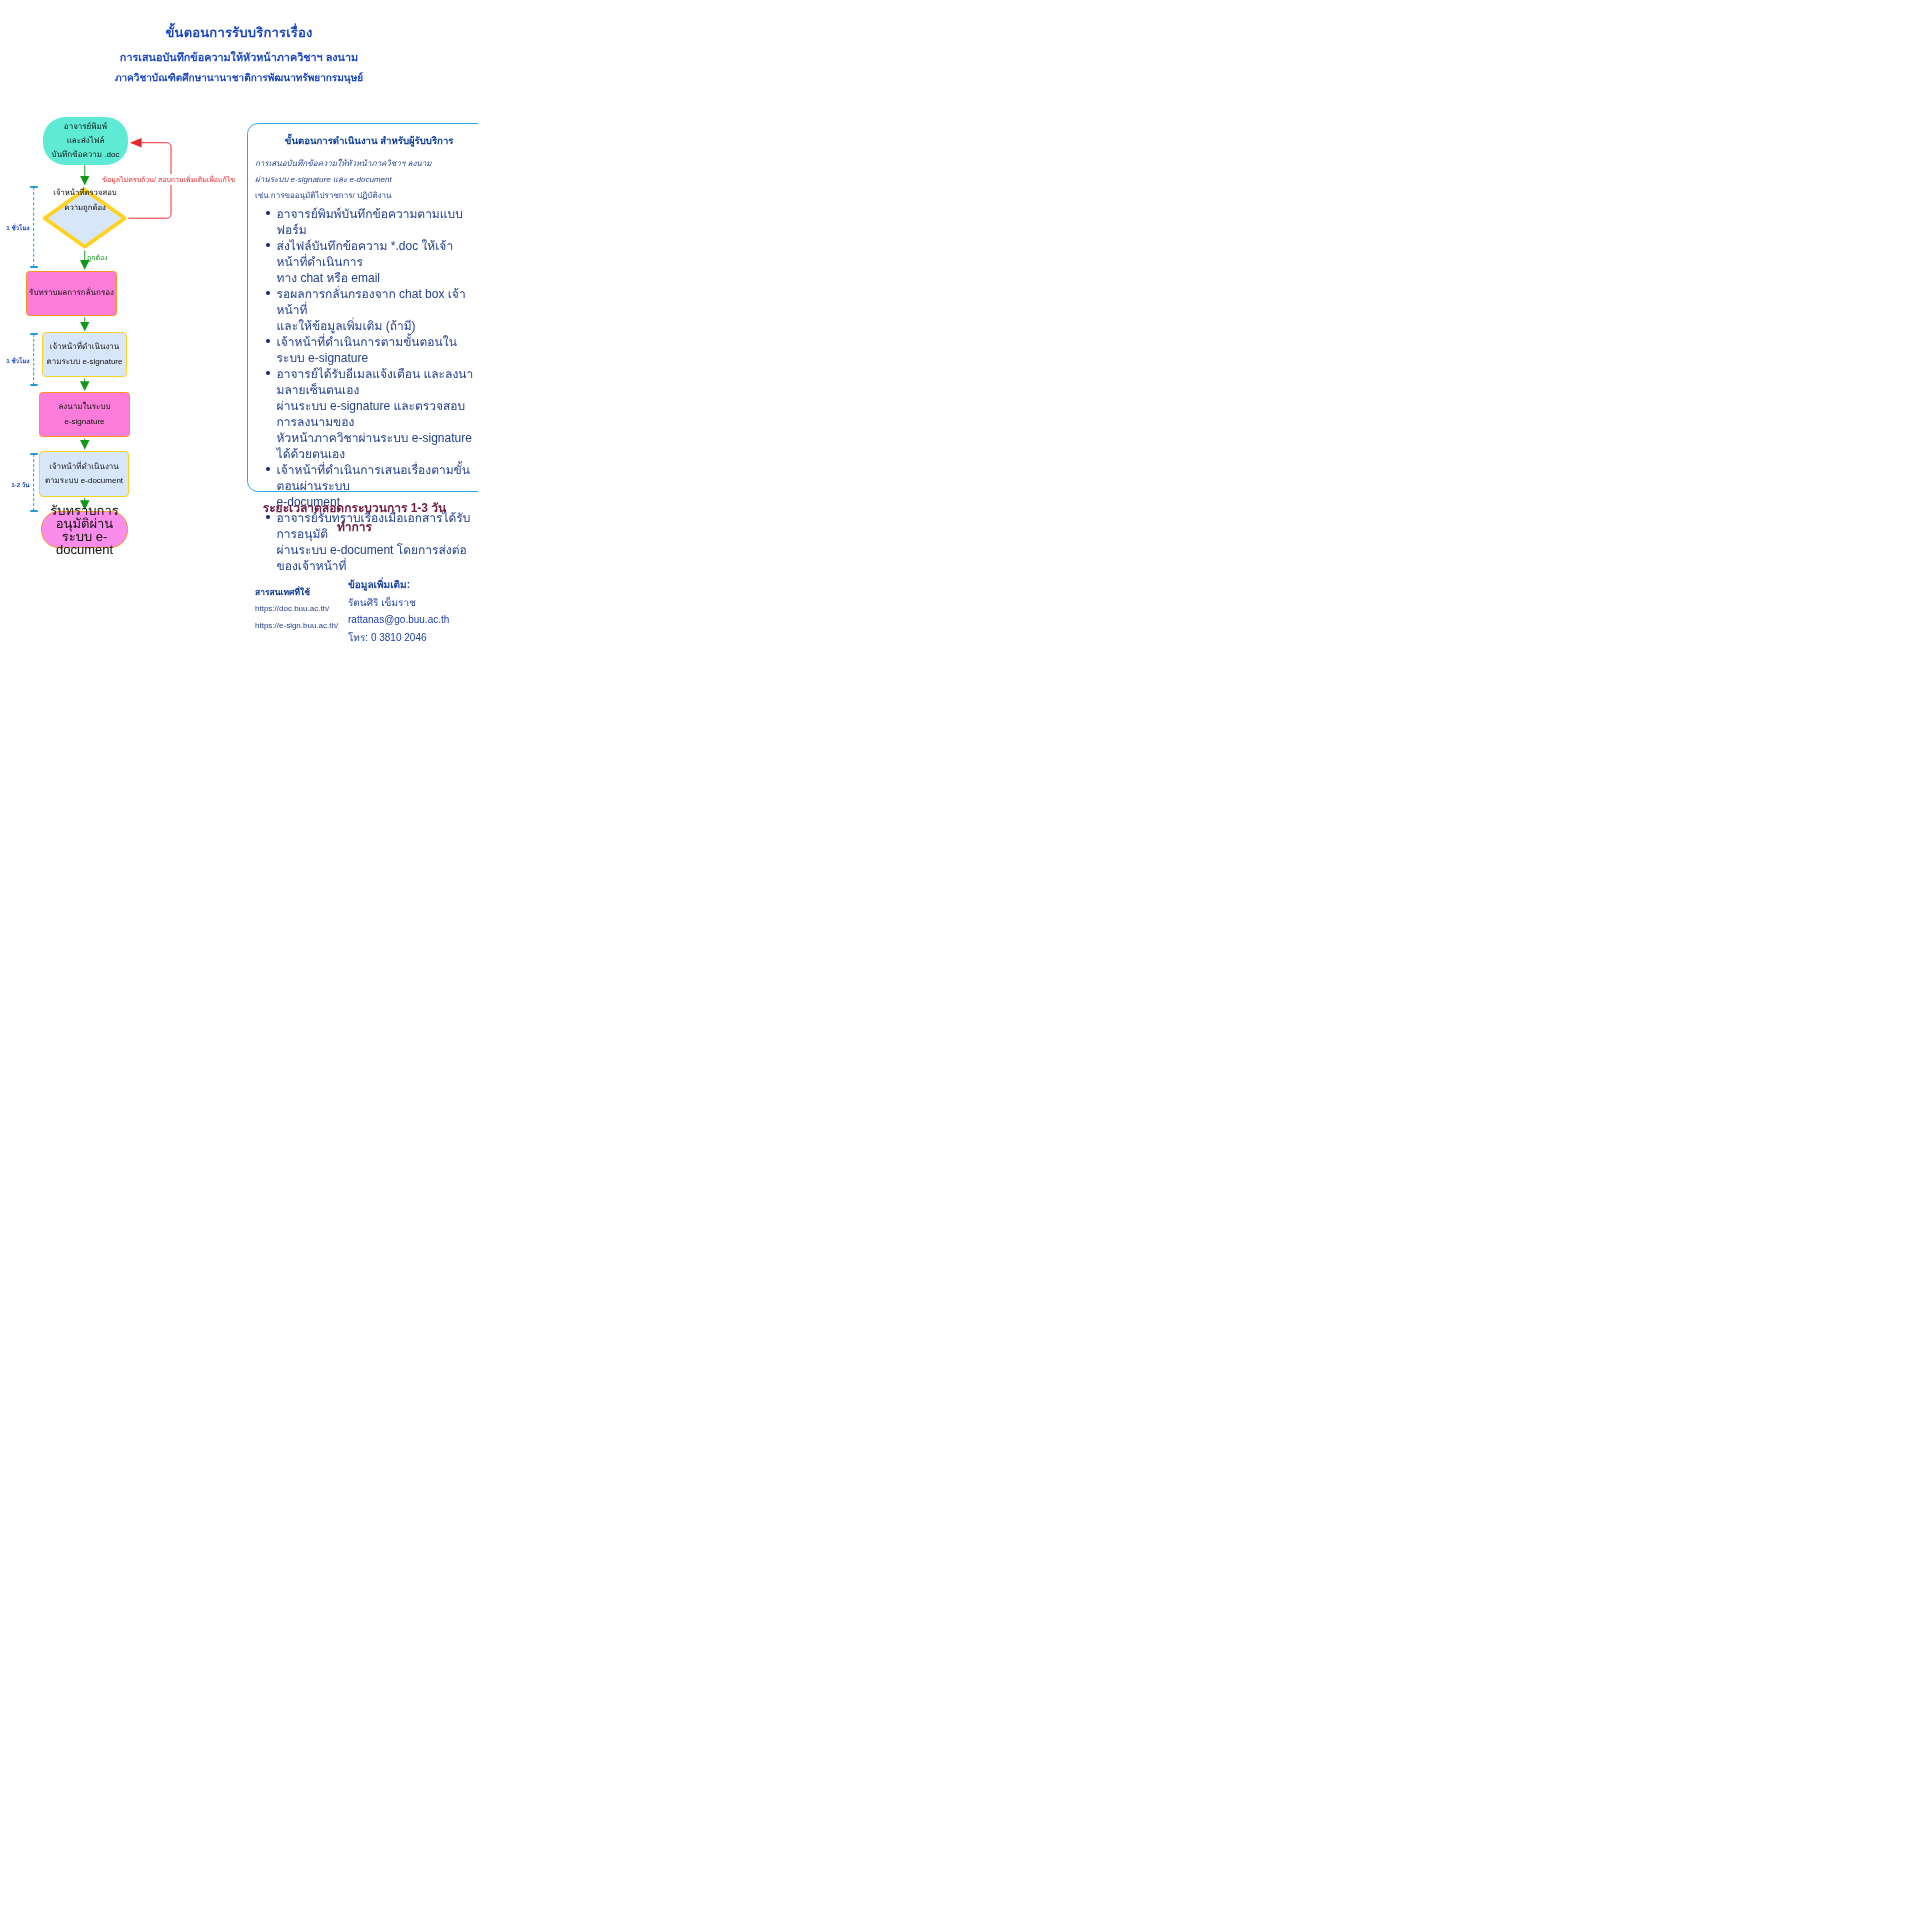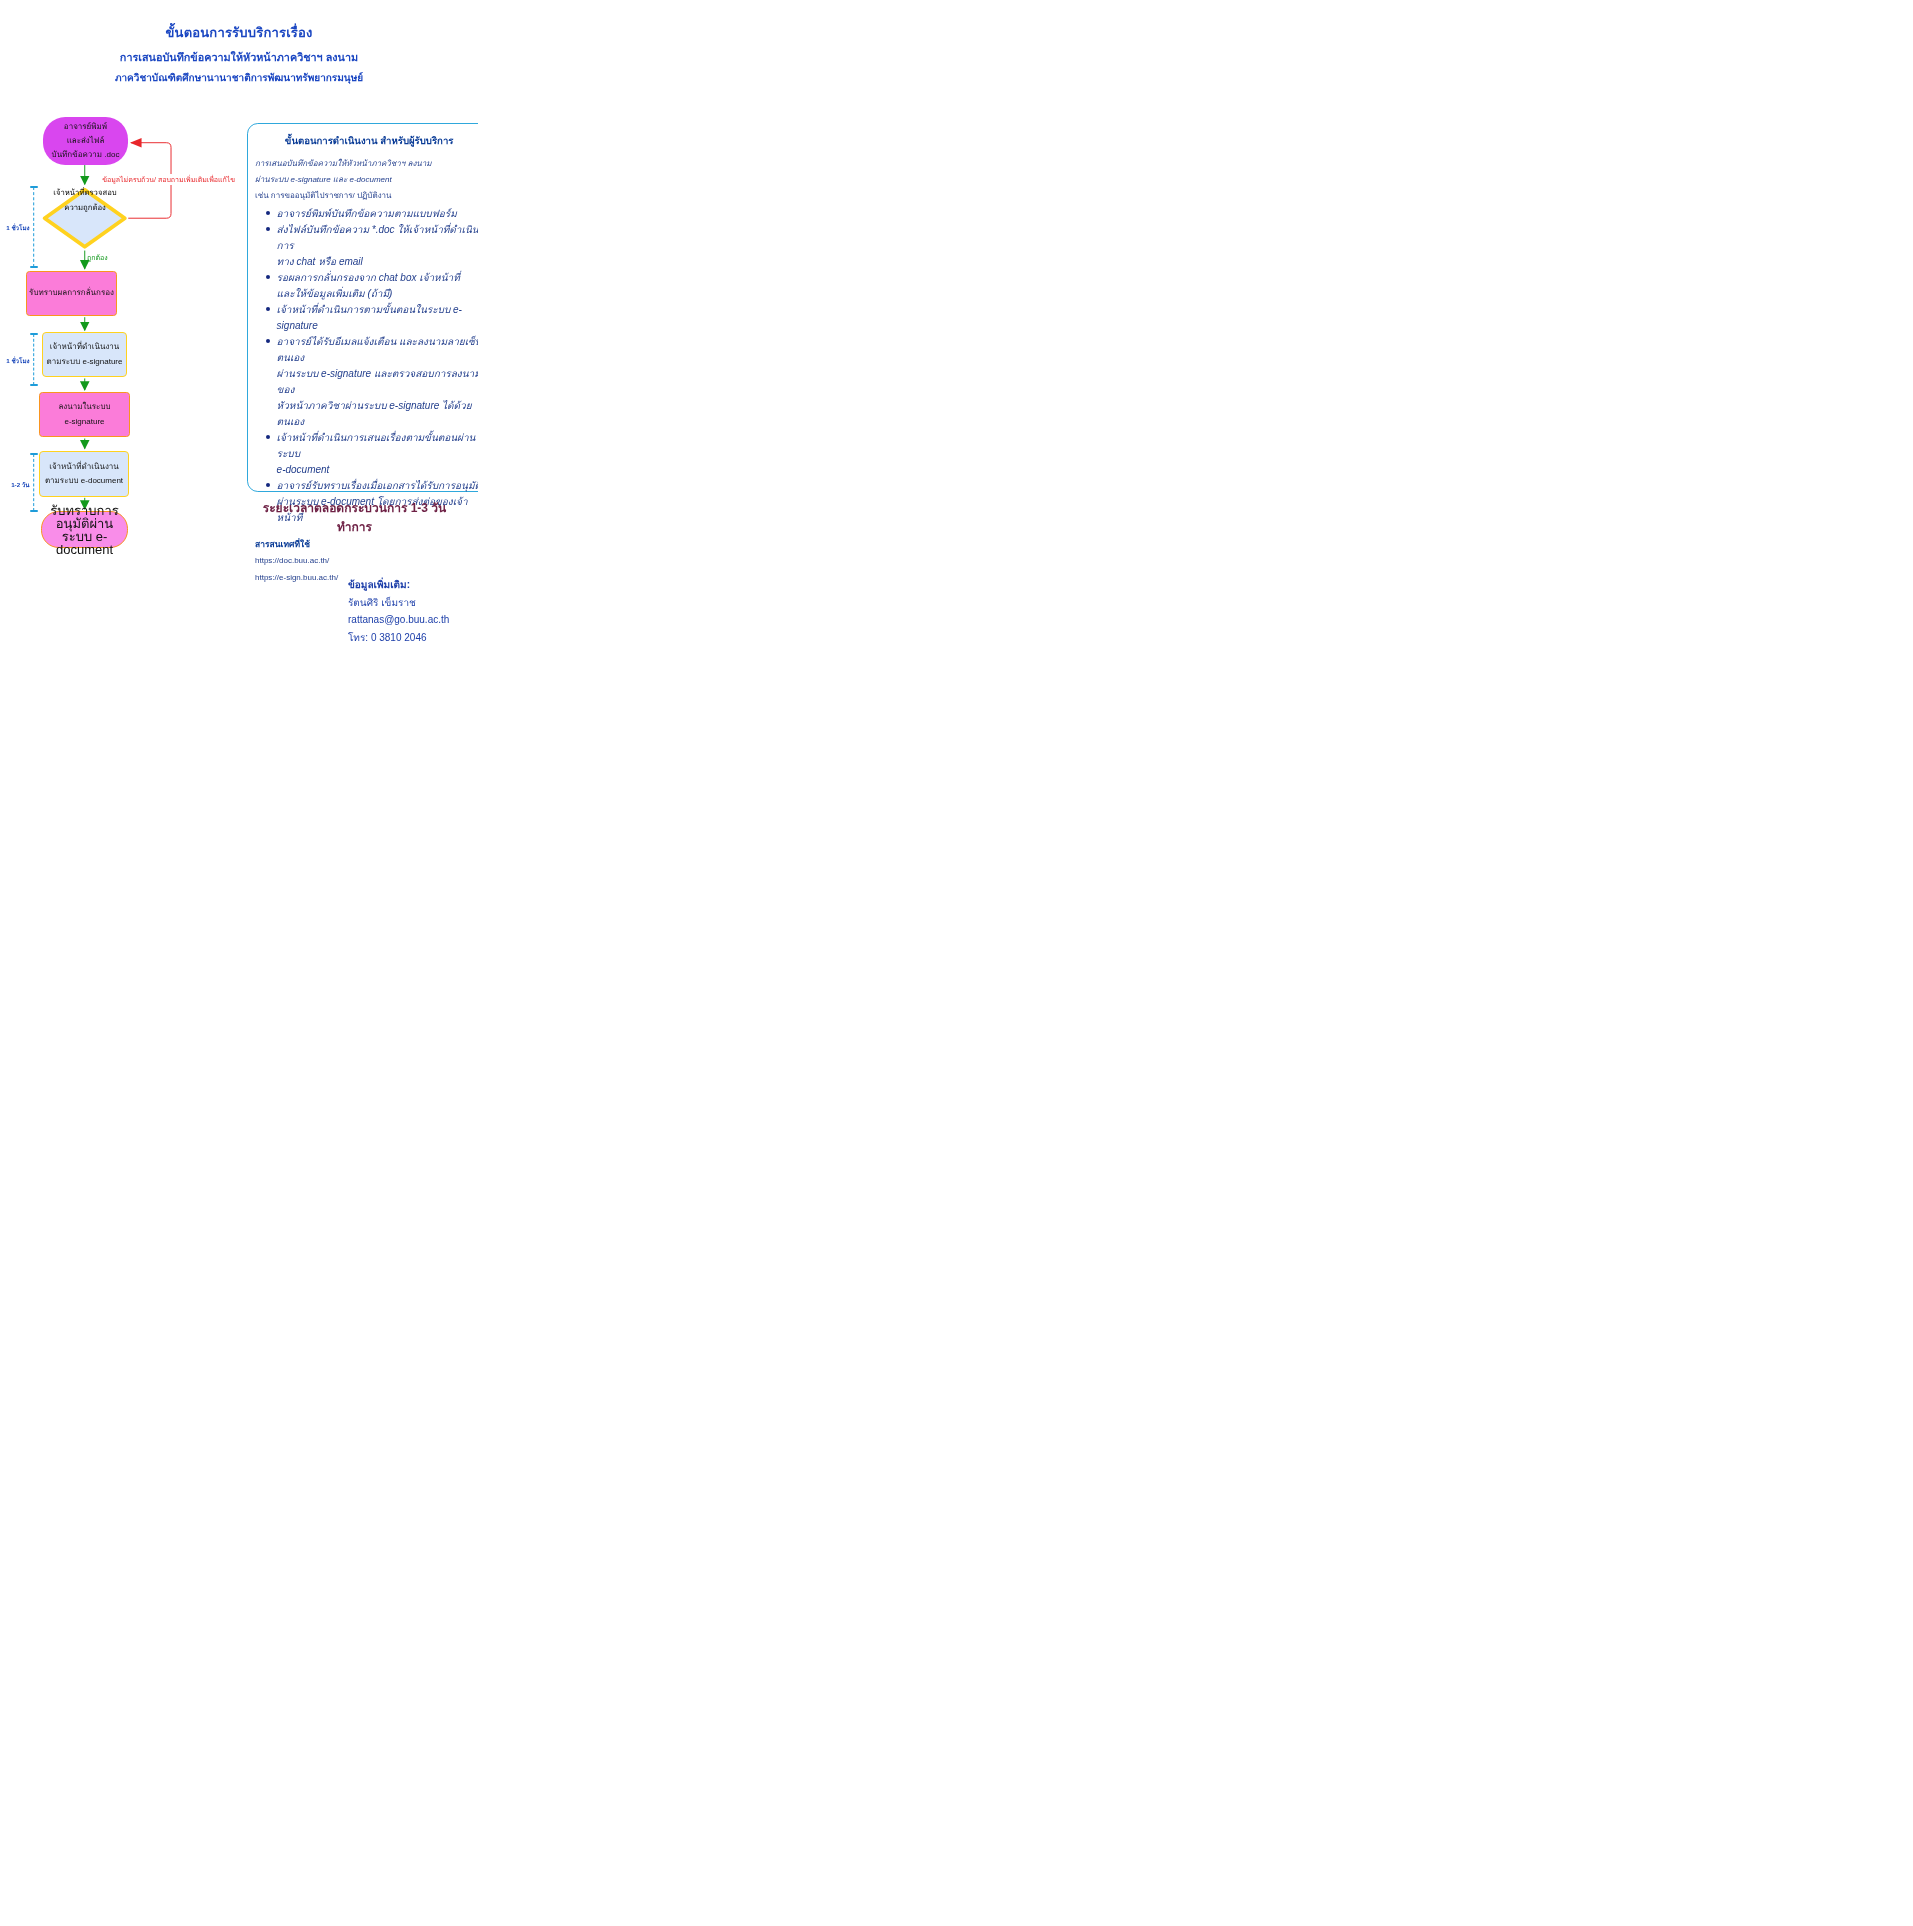--- a/index.html
+++ b/index.html
@@ -12,21 +12,21 @@
   .title-l2{font-size:10.8px;font-weight:800;margin-top:5.4px;}
   .title-l3{font-size:10px;font-weight:800;margin-top:4.6px;}
 
   
   svg.layer{position:absolute;left:0;top:0;width:478px;height:676px;pointer-events:none;z-index:1;}
 
   
   .node{position:absolute;display:flex;align-items:center;justify-content:center;
         text-align:center;color:#111;z-index:2;box-sizing:border-box;}
   .node .txt{font-size:8px;line-height:14.3px;}
-  .terminal{background:#d946ef;border-radius:22.3px;}
+  .terminal{background:#5eead4;border-radius:22.3px;}
   .terminal-end{background:#F98DE9;border:1.2px solid #F8951F;border-radius:17.7px;}
   .pinkbox{background:#FB7CD9;border:1.2px solid #F8951F;border-radius:3.5px;}
   .bluebox{background:#D8E6FA;border:1.2px solid #FFD21F;border-radius:4px;}
   .diamond-wrap{position:absolute;z-index:2;}
   .diamond-txt{position:absolute;left:0;top:0;width:100%;height:100%;display:flex;
         align-items:flex-start;justify-content:center;text-align:center;}
   .diamond-txt .txt{font-size:7.7px;line-height:14.6px;}
 
   
   #n-start{left:43px;top:117px;width:85px;height:48px;}
@@ -62,21 +62,21 @@
   #panel{position:absolute;left:247px;top:123px;width:245px;height:369px;box-sizing:border-box;
         border:1px solid #2FA8DC;border-radius:10.8px;background:#ffffff;z-index:2;
         padding:8.5px 7.7px 0 7px;}
   .panel-heading{text-align:center;color:#083A96;font-size:9.6px;font-weight:800;margin-bottom:8.5px;}
   .intro-line{color:#223E8C;font-size:8px;line-height:16px;}
   .italic{font-style:italic;}
   .bullets{margin-left:10px;margin-top:1.5px;}
   .bullet{position:relative;padding-left:11.6px;}
   .bullet::before{content:"";position:absolute;left:0.8px;top:5.8px;width:4.2px;height:4.2px;
         border-radius:50%;background:#13277F;}
-  .bullet .bl{color:#223E8C;font-size:10px;line-height:16px;font-style:italic;}
+  .bullet .bl{color:#223E8C;font-size:12px;line-height:16px;}
   .info-heading{color:#083A96;font-size:8.5px;font-weight:800;margin-top:10px;line-height:16px;}
   .link-line{color:#223E8C;font-size:8px;line-height:17px;}
 
   
   #duration-note{position:absolute;left:247px;top:498px;width:215px;text-align:center;
         color:#6E2145;font-size:12px;font-weight:800;z-index:2;}
   #contact{position:absolute;left:348px;top:576px;z-index:2;color:#1C3EA9;font-size:10px;}
   #contact div{line-height:17.7px;}
   #contact .c-label{font-weight:bold;}
 </style>

